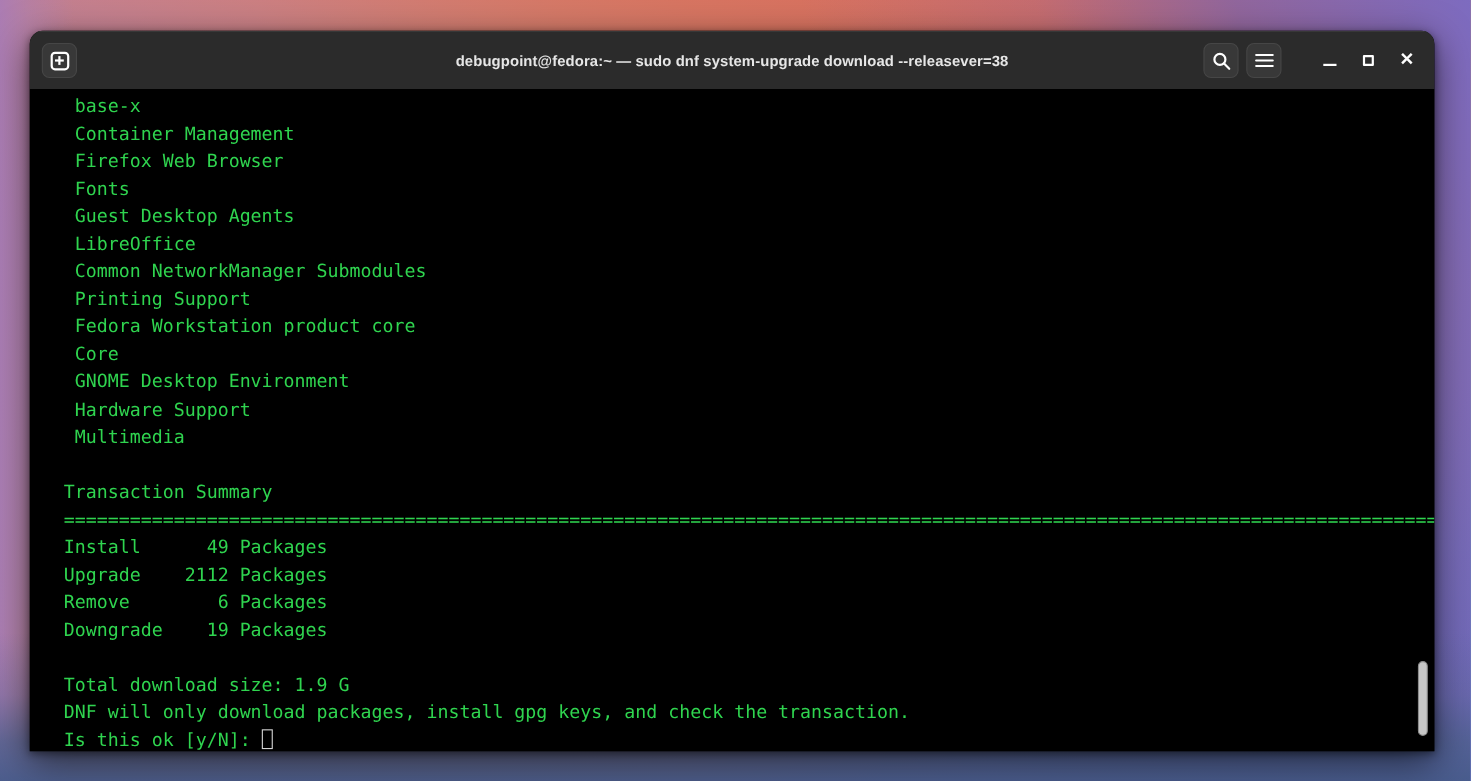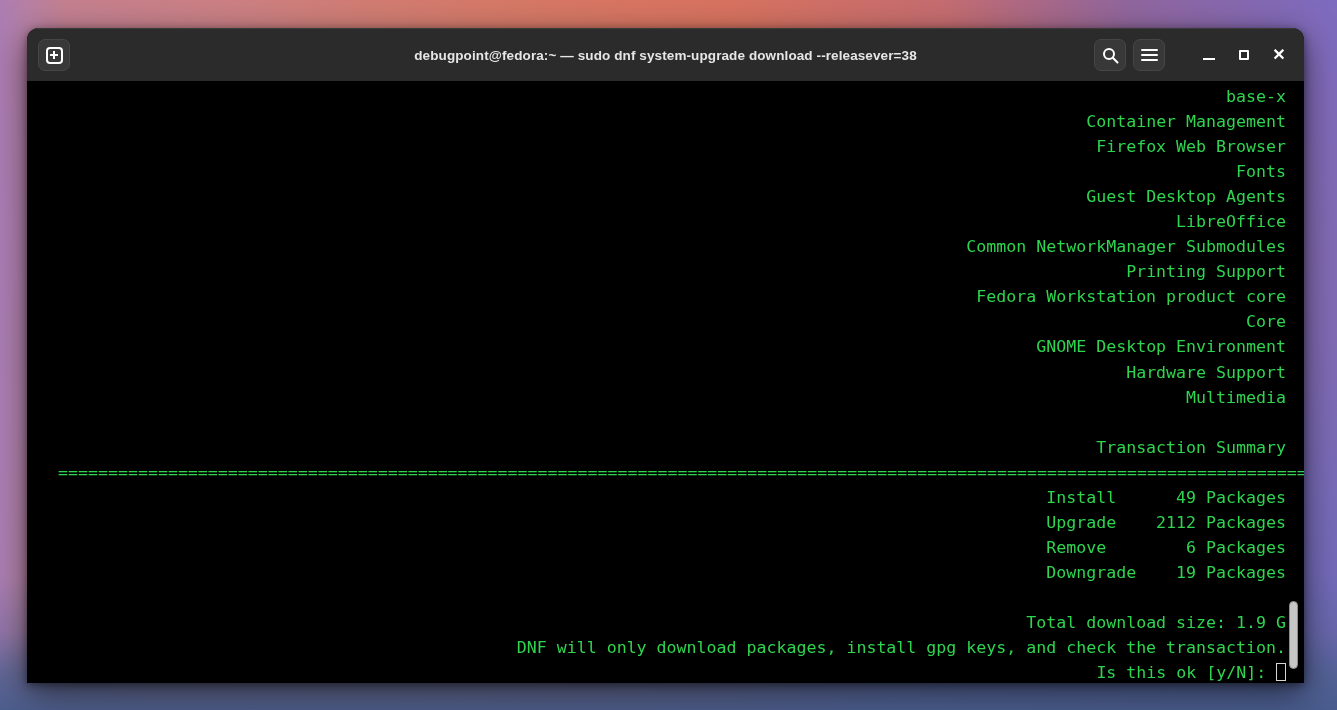--- a/index.html
+++ b/index.html
@@ -187,21 +187,20 @@
     position: absolute;
     left: 31px;
     top: 3px;
     right: 18px;
     font-family: "DejaVu Sans Mono", "Liberation Mono", monospace;
     font-size: 16.6px;
     line-height: 25.05px;
     color: #2fd44f;
     white-space: pre;
     letter-spacing: 0px;
-    text-align: right;
   }
   .tline { height: 25.05px; }
   .tline.sep {
     color: #2fd44f;
     overflow: hidden;
     width: 1255px;
   }
   .cursor-block {
     display: inline-block;
     width: 9.8px;

